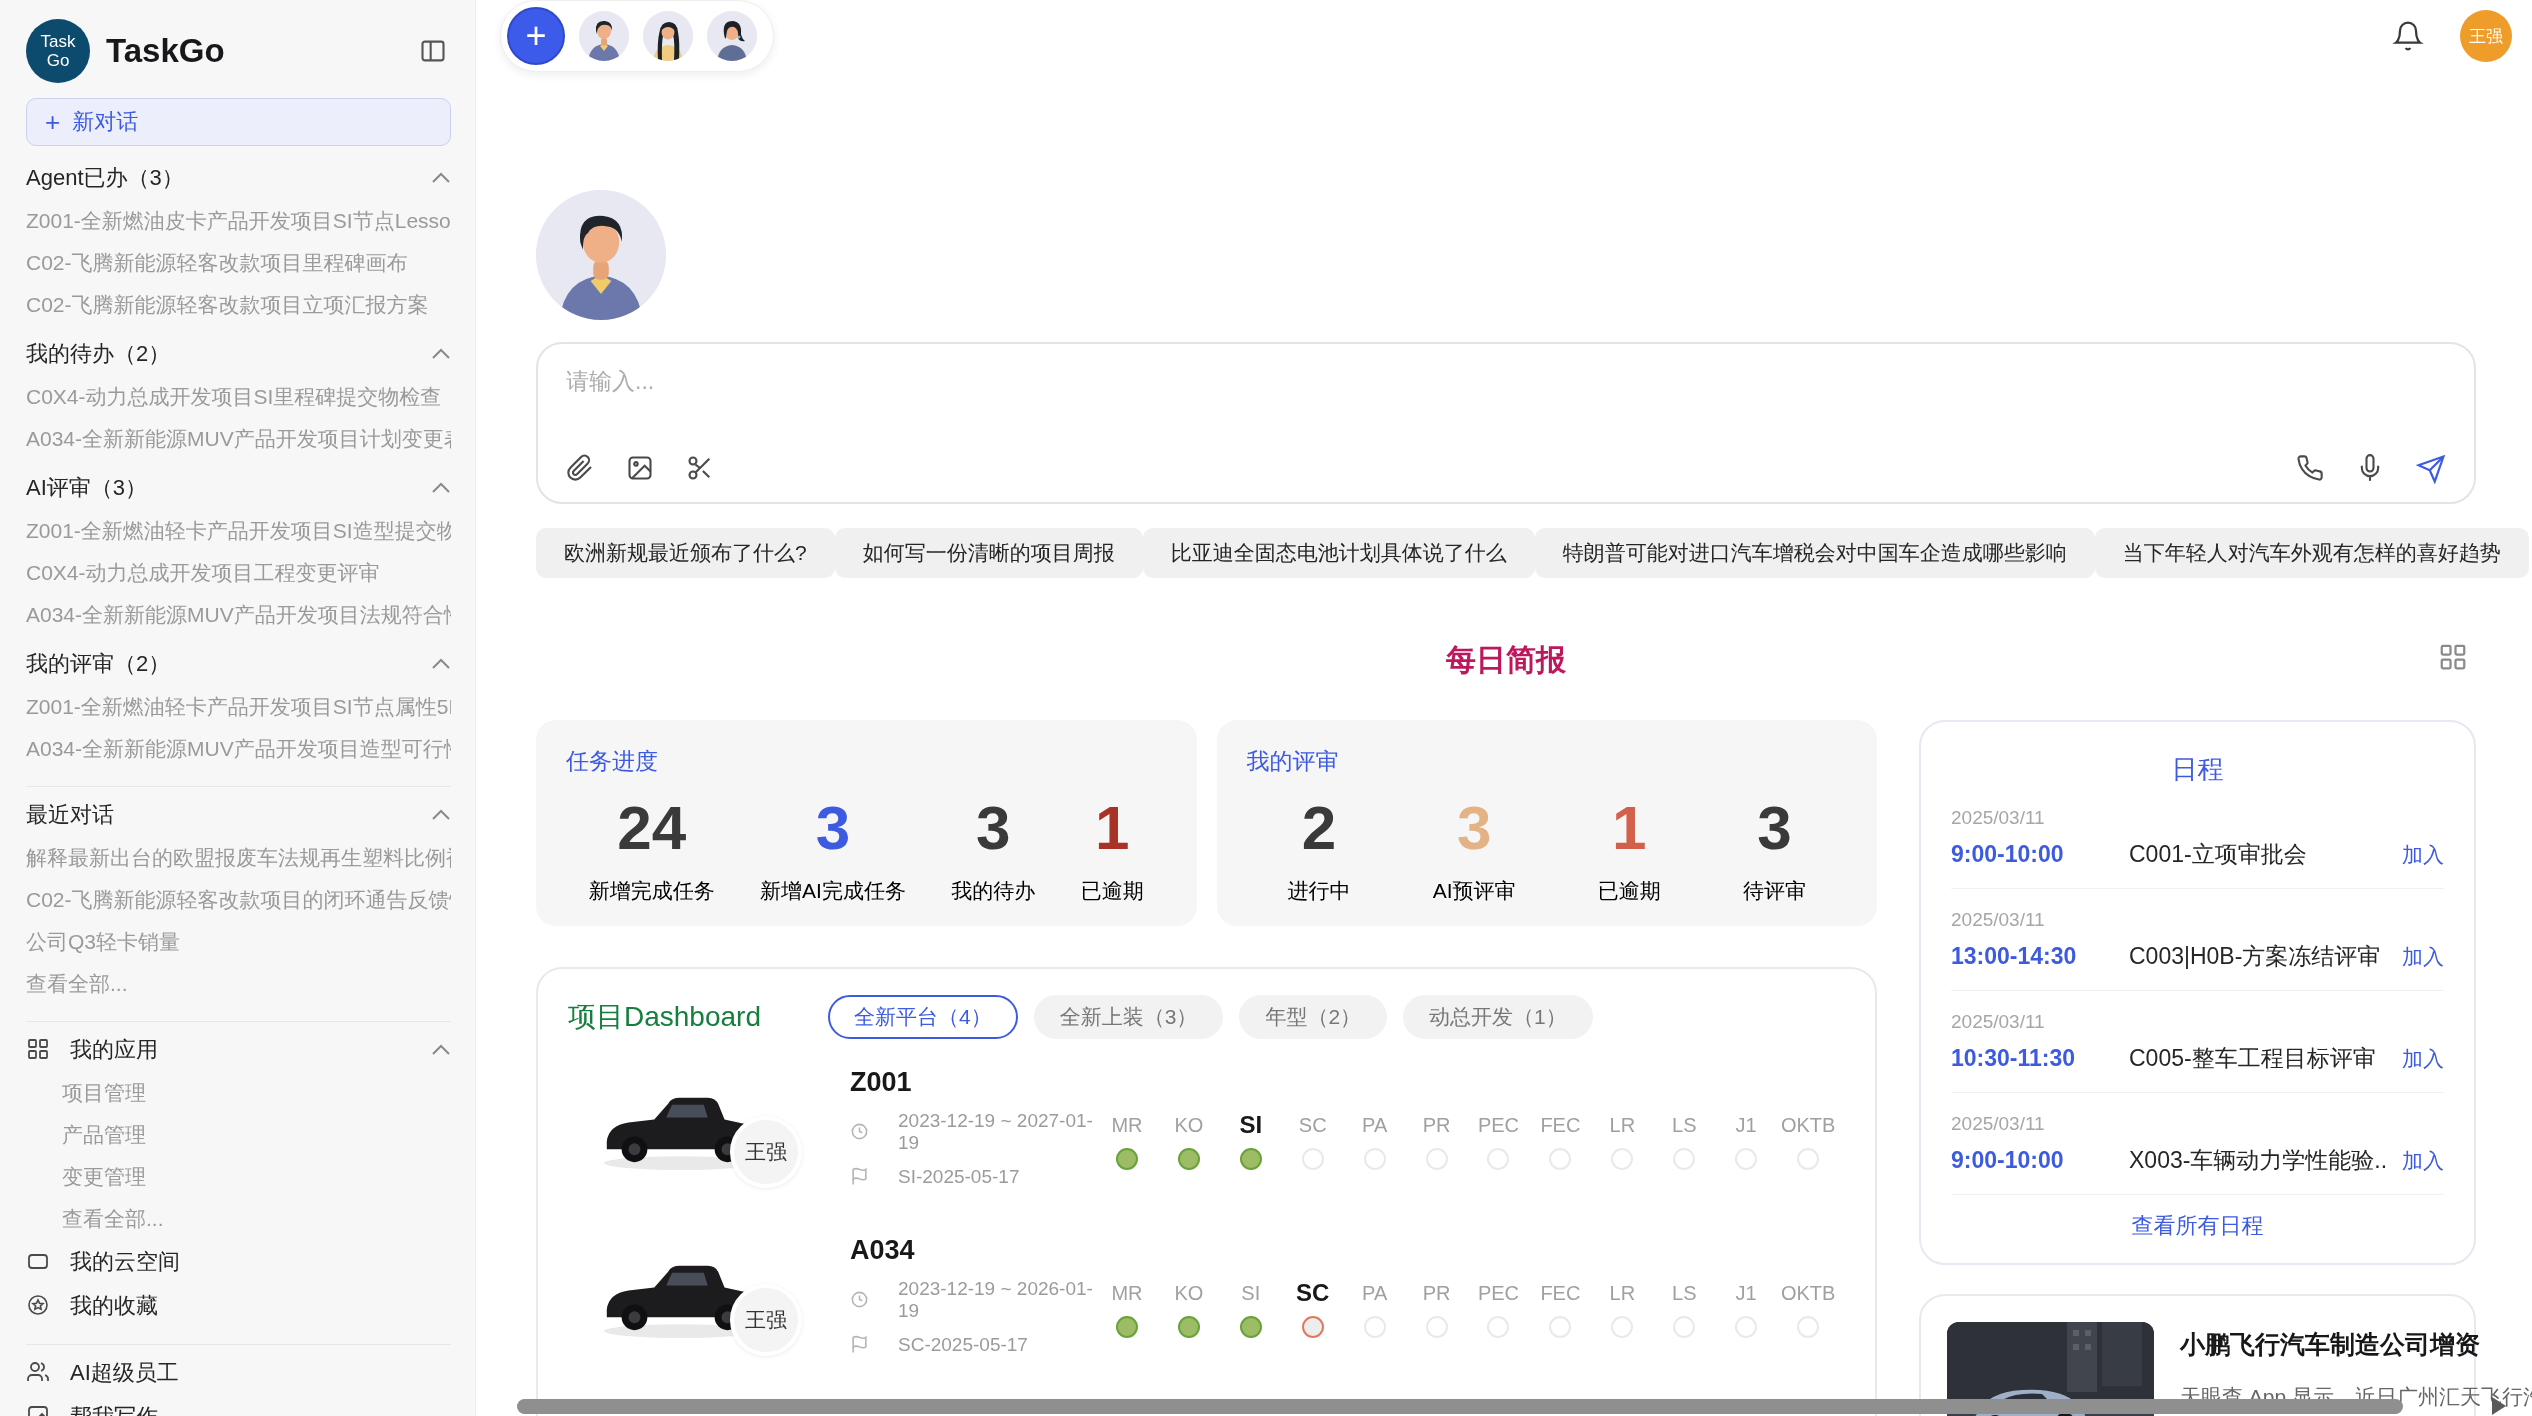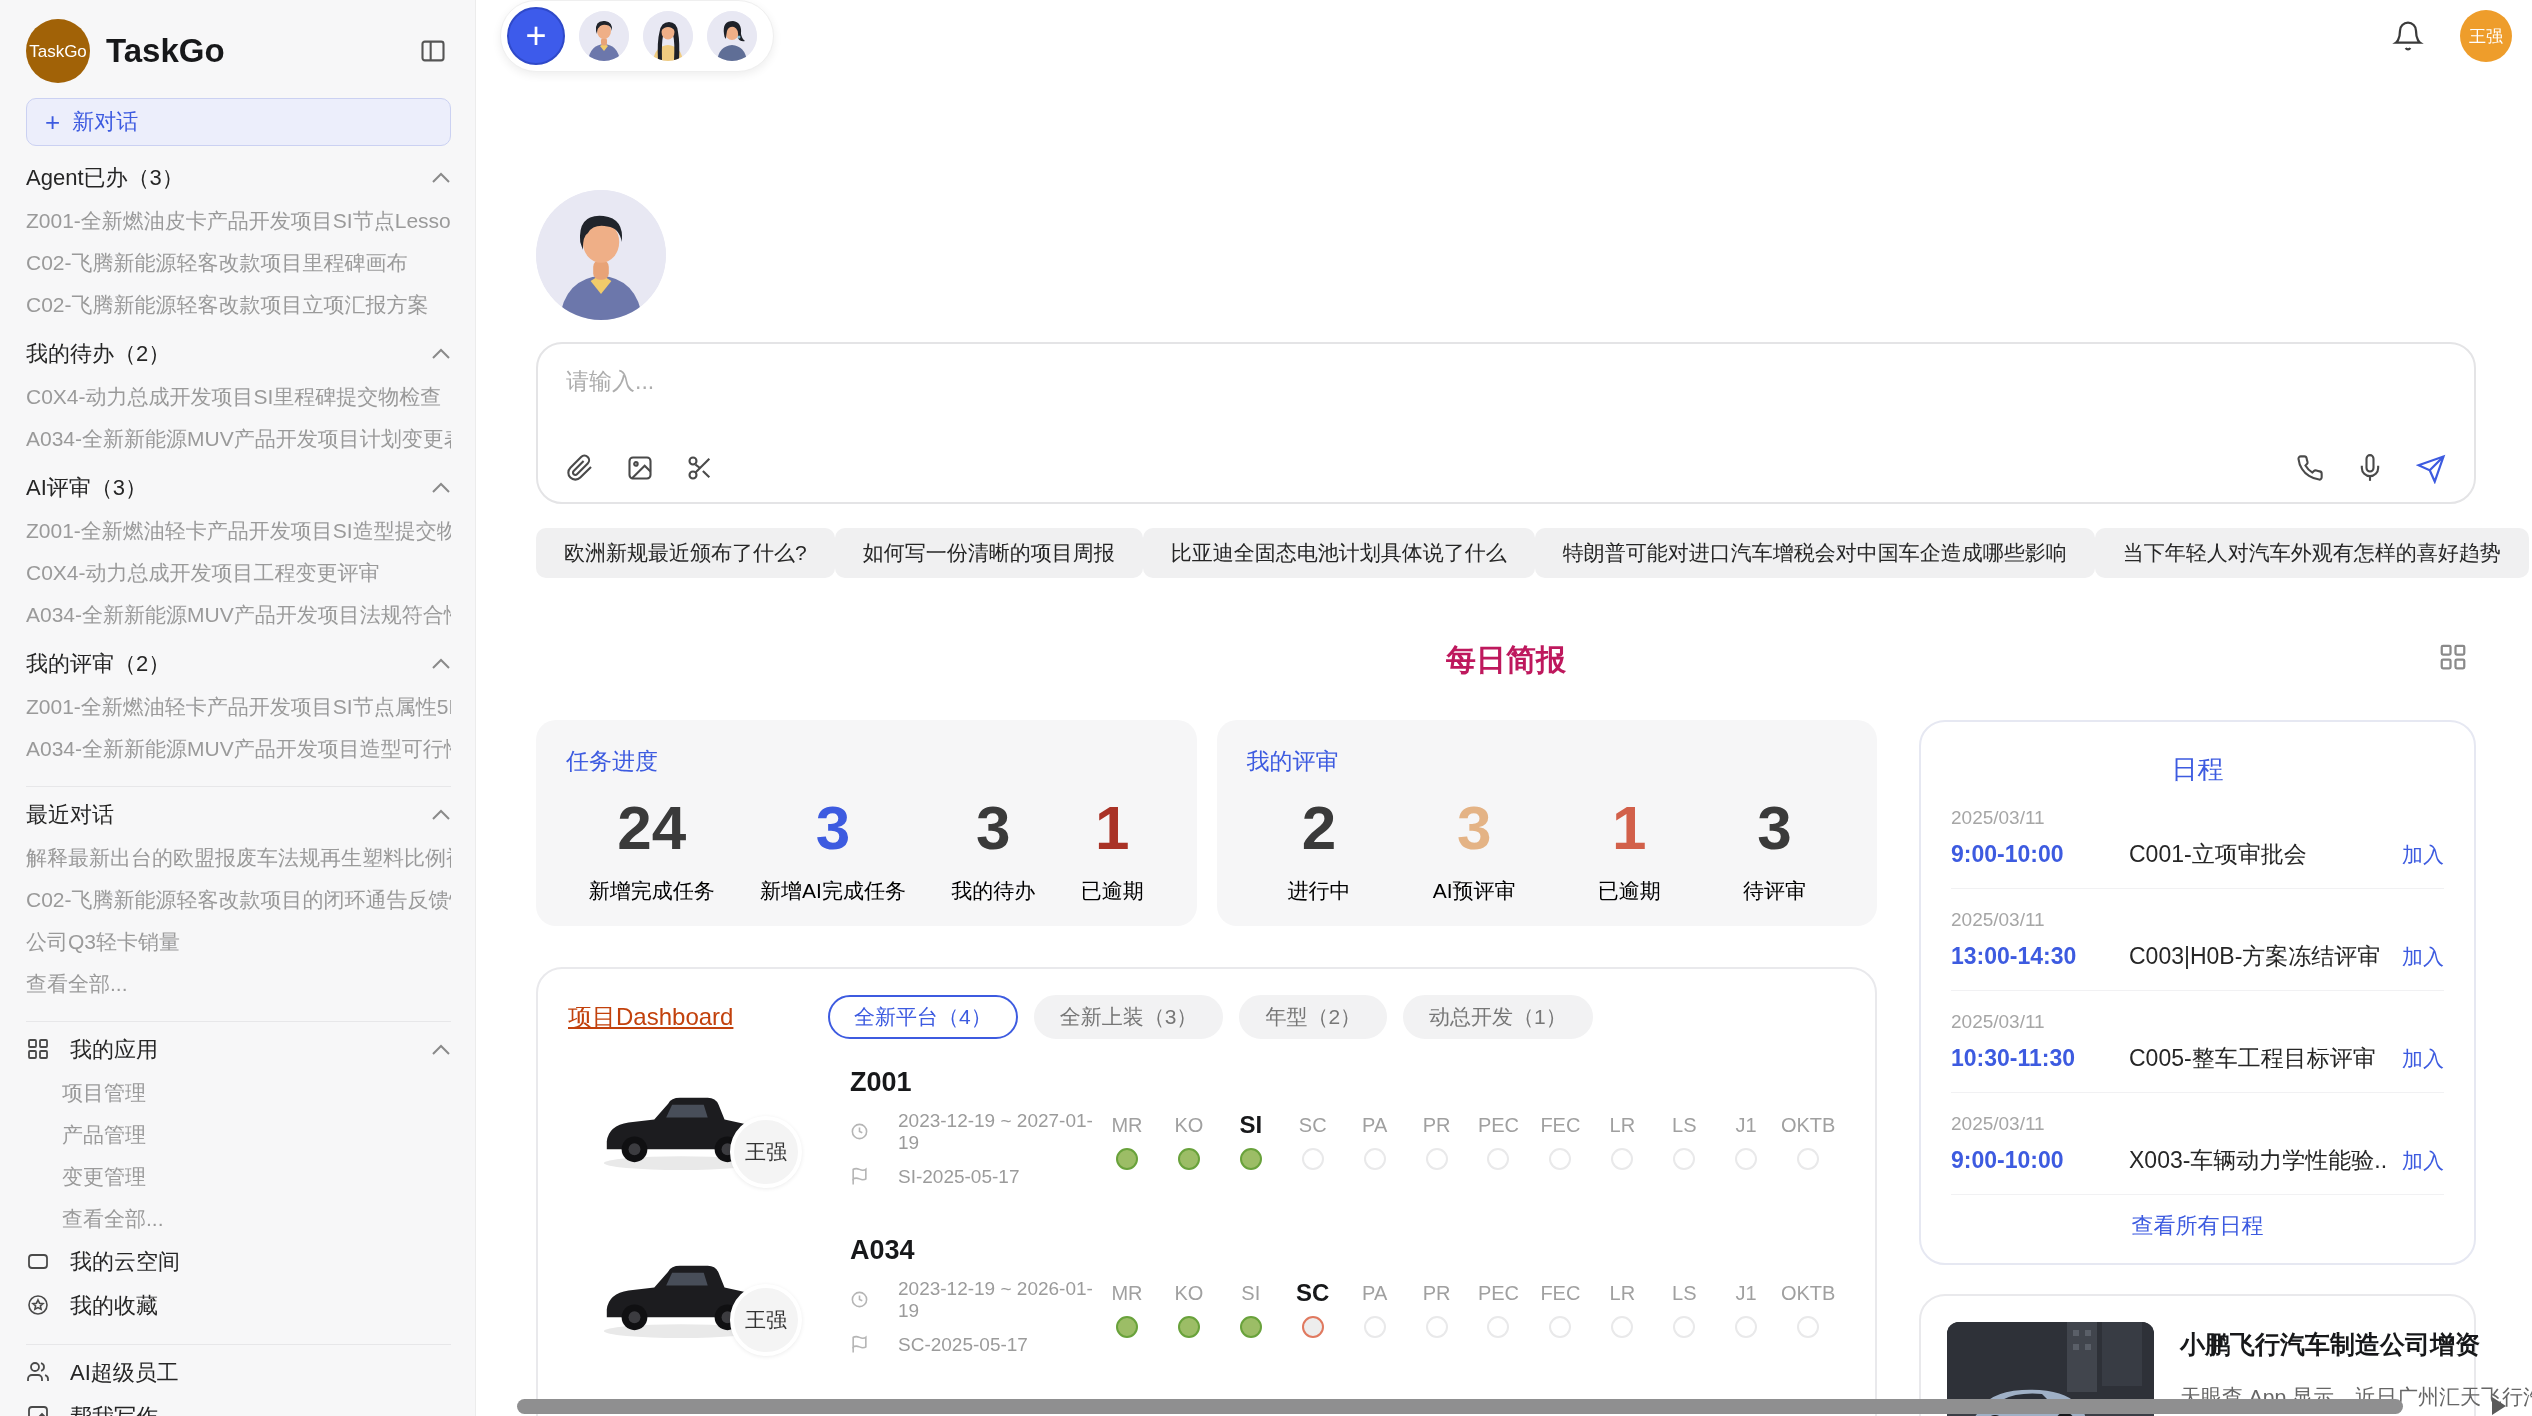--- a/index.html
+++ b/index.html
@@ -4,22 +4,22 @@
 <style>
   * { margin:0; padding:0; box-sizing:border-box; }
   html,body { width:2532px; height:1416px; overflow:hidden; background:#fff;
     font-family:"Liberation Sans","DejaVu Sans",sans-serif; color:#262626; }
   .page { position:relative; width:2532px; height:1416px; display:flex; }
 
   
   .sidebar { width:476px; height:100%; background:#F7F7F8; border-right:1px solid #ECECEC;
     padding:18px 24px 0 26px; flex:none; overflow:hidden; }
   .logo-row { display:flex; align-items:center; height:66px; }
-  .logo-circle { width:64px; height:64px; border-radius:50%; background:#a16207; color:#fff;
-    display:flex; align-items:center; justify-content:center;
+  .logo-circle { width:64px; height:64px; border-radius:50%; background:#0c4a6e; color:#fff;
+    display:flex; flex-direction:column; align-items:center; justify-content:center;
     font-size:17px; line-height:19px; font-weight:500; flex:none; }
   .logo-title { font-size:33px; font-weight:700; color:#17181A; margin-left:16px; flex:1; }
   .collapse-btn { width:36px; height:36px; display:flex; align-items:center; justify-content:center; color:#555; }
   .new-chat { margin-top:14px; height:48px; border:1px solid #CBD1F2; background:#ECEEFB; border-radius:10px;
     display:flex; align-items:center; padding:0 18px; color:#3D5BE0; font-size:22px; cursor:pointer; }
   .new-chat .plus { font-size:26px; margin-right:12px; font-weight:400; }
   .side-scroll { margin-top:10px; }
   .sec-header { height:44px; display:flex; align-items:center; justify-content:space-between;
     font-size:22px; color:#262626; font-weight:500; margin-top:6px; }
   .sec-header .chev { color:#8A8A8A; display:flex; }
@@ -77,21 +77,21 @@
   .stat-card-title { font-size:23px; color:#3D5BE0; }
   .stat-items { display:flex; justify-content:space-around; margin-top:16px; }
   .stat { text-align:center; }
   .stat-value { font-size:62px; font-weight:600; line-height:70px; }
   .v-dark { color:#3A3A3A; } .v-blue { color:#3D5BE0; } .v-red { color:#A93226; }
   .v-tan { color:#E4B385; } .v-coral { color:#D2604A; }
   .stat-label { font-size:21px; color:#000000; margin-top:14px; }
 
   .dash-card { margin-top:41px; border:2px solid #E9E9EC; border-radius:26px; padding:26px 30px; height:700px; background:#fff; }
   .dash-header { display:flex; align-items:center; }
-  .dash-title { font-size:24px; color:#c2410c; width:260px;text-decoration:underline; }
+  .dash-title { font-size:28px; color:#15803d; width:260px; }
   .dash-tabs { display:flex; gap:16px; }
   .dash-tab { height:44px; border-radius:24px; padding:0 24px; display:flex; align-items:center;
     font-size:21px; color:#777; background:#F2F2F3; border:2px solid #F2F2F3; cursor:pointer; white-space:nowrap; }
   .dash-tab.active { background:#fff; border-color:#3D5BE0; color:#3D5BE0; }
 
   .project-row { height:160px; display:flex; align-items:center; padding-left:28px; margin-top:8px; }
   .car-wrap { position:relative; width:206px; flex:none; }
   .car-img { width:170px; height:94px; }
   .owner-badge { position:absolute; right:0; bottom:-14px; width:72px; height:72px; border-radius:50%;
     background:#F4F4F4; border:4px solid #fff; box-shadow:0 1px 4px rgba(0,0,0,.08);

